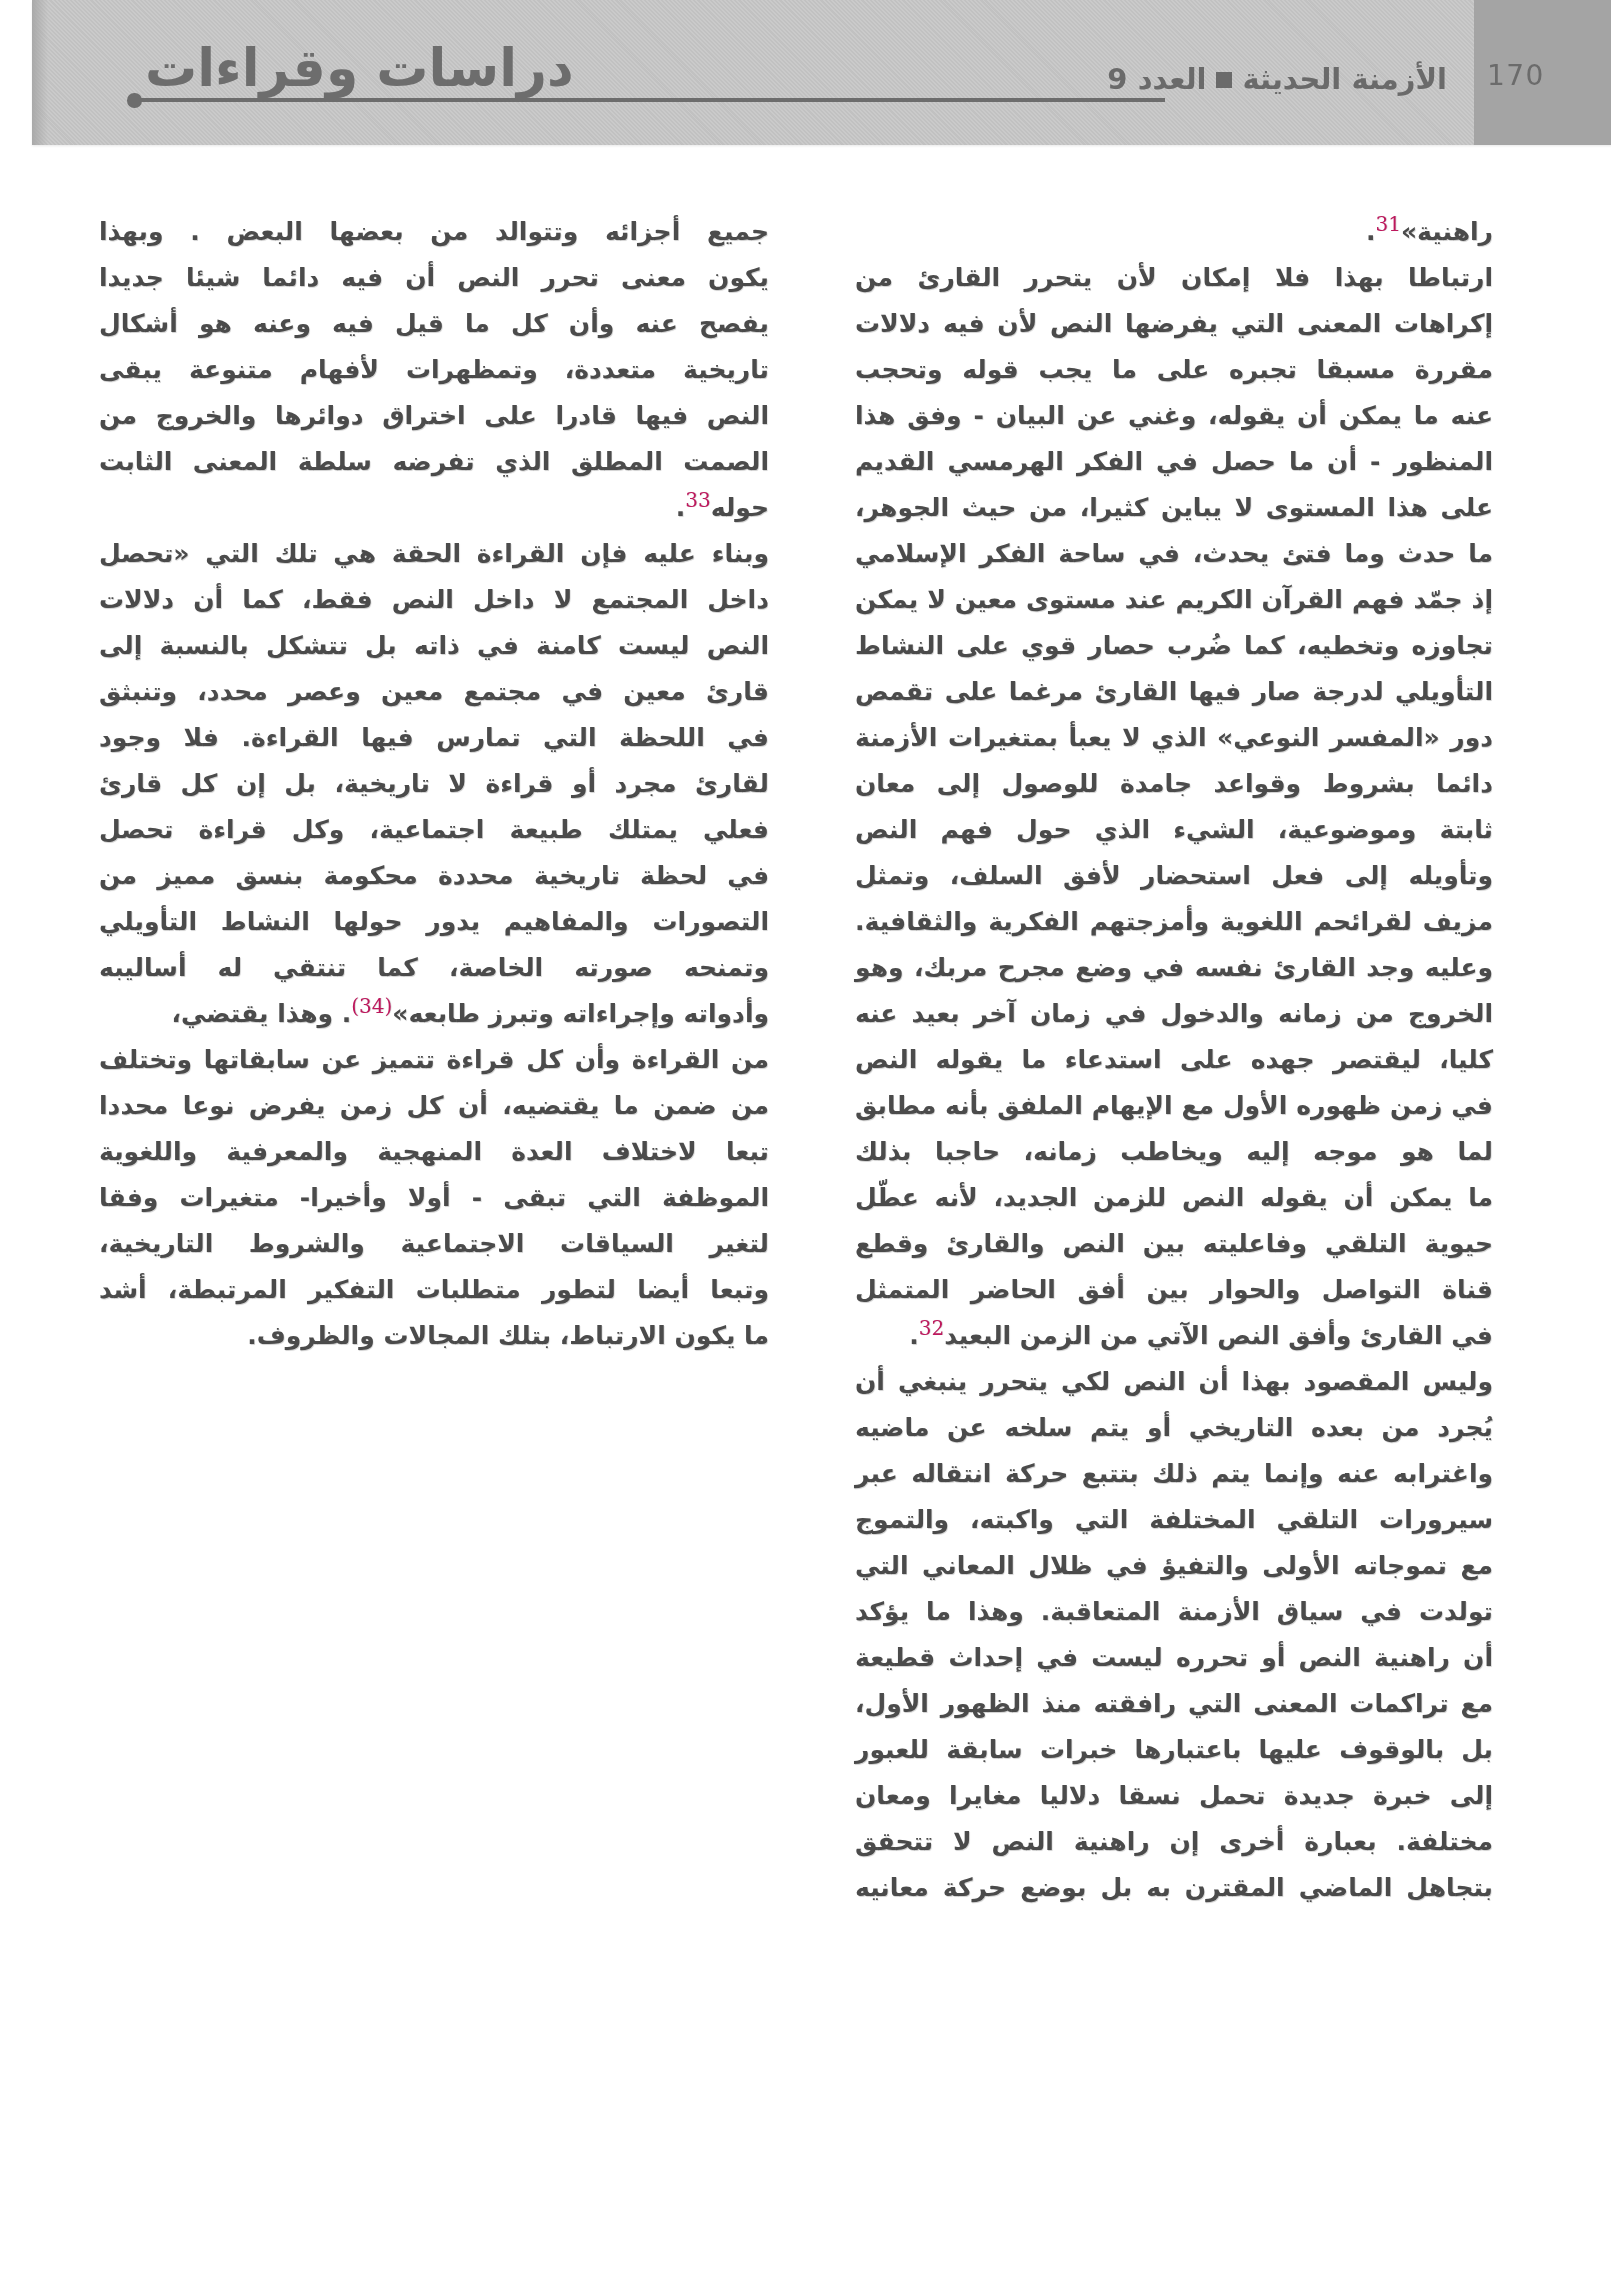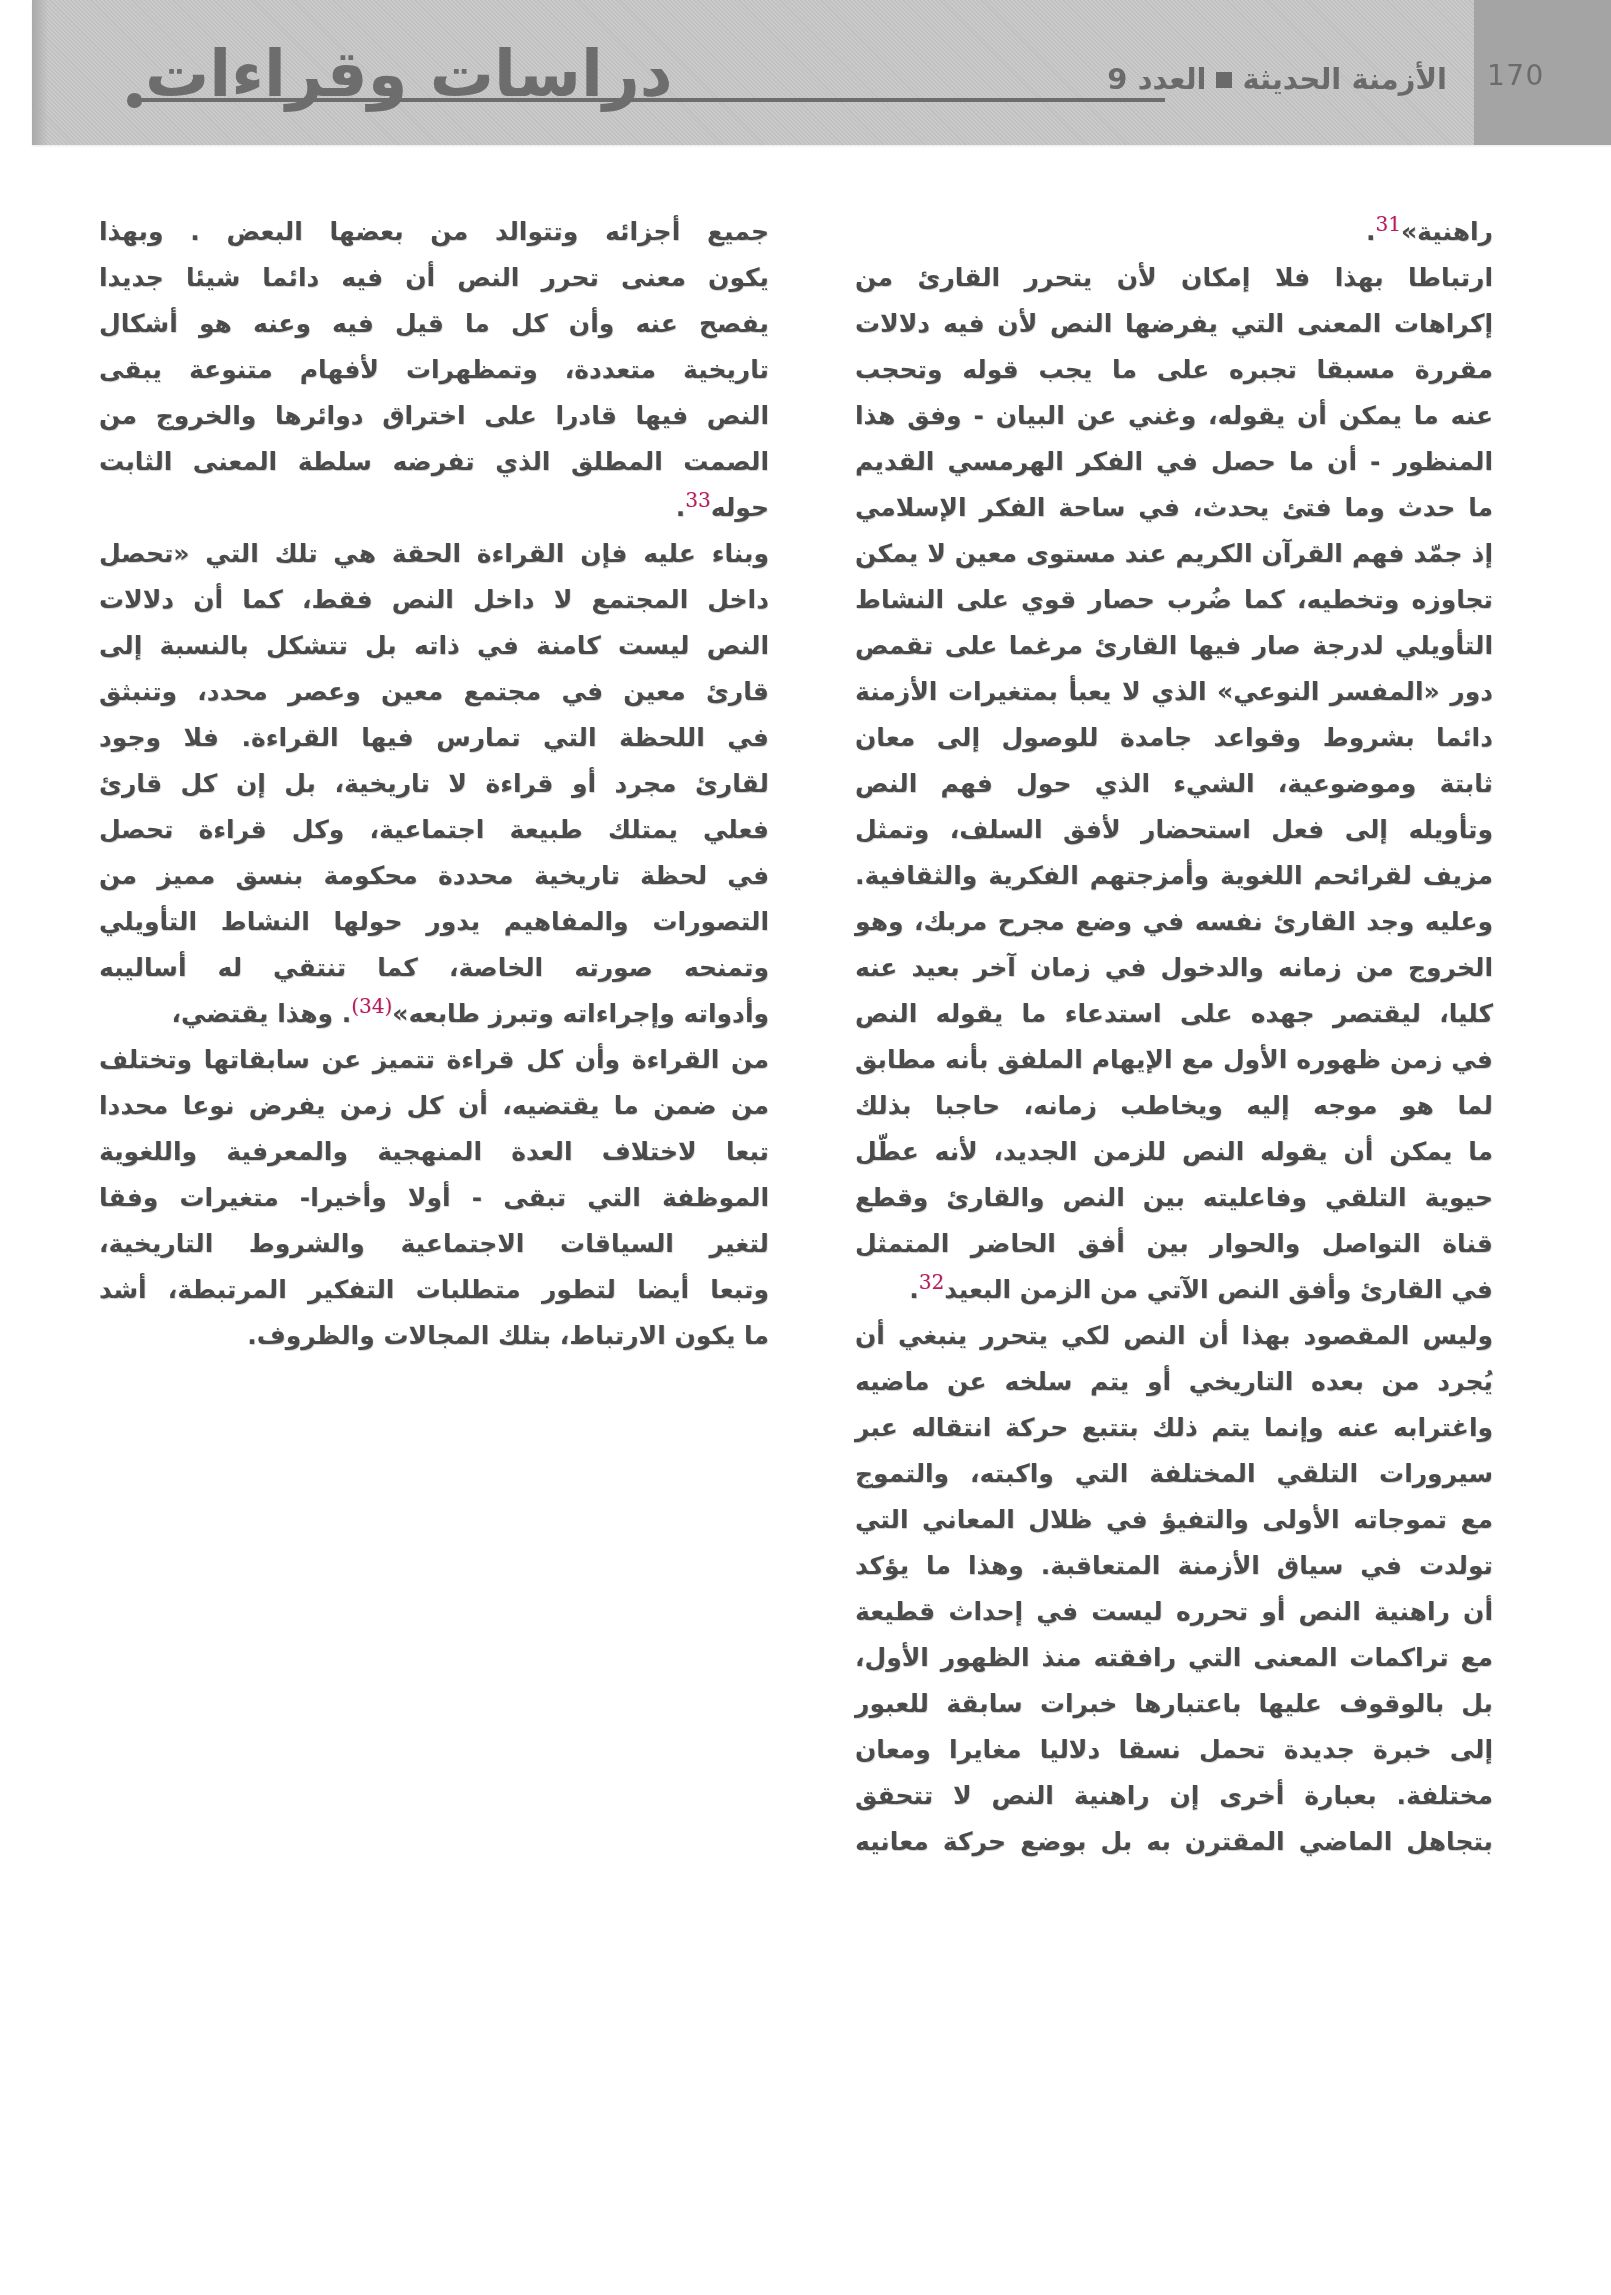--- a/index.html
+++ b/index.html
@@ -91,21 +91,21 @@
       border-radius: 50%;
       background: #6d6d6d;
     }
     .section-title {
       position: absolute;
       top: 42px;
       left: 113px;
       direction: rtl;
       font-family: "DejaVu Sans", sans-serif;
       font-weight: bold;
-      font-size: 64px;
+      font-size: 52px;
       color: #6d6d6d;
       line-height: 1;
       white-space: nowrap;
       letter-spacing: 0.7px;
     }
     .column {
       position: absolute;
       direction: rtl;
       text-align: justify;
       text-align-last: right;
@@ -167,20 +167,21 @@
 <div class="column column-right">
   <p>
     <span class="line last"><span>راهنية»</span><sup class="fn">31</sup><span>.</span></span>
   </p>
   <p id="rc-p1">
       <span class="line"><span>ارتباطا بهذا فلا إمكان لأن يتحرر القارئ من</span></span>
       <span class="line"><span>إكراهات المعنى التي يفرضها النص لأن فيه دلالات</span></span>
       <span class="line"><span>مقررة مسبقا تجبره على ما يجب قوله وتحجب</span></span>
       <span class="line"><span>عنه ما يمكن أن يقوله، وغني عن البيان - وفق هذا</span></span>
       <span class="line"><span>المنظور - أن ما حصل في الفكر الهرمسي القديم</span></span>
+      <span class="line"><span>على هذا المستوى لا يباين كثيرا، من حيث الجوهر،</span></span>
       <span class="line"><span>ما حدث وما فتئ يحدث، في ساحة الفكر الإسلامي</span></span>
       <span class="line"><span>إذ جمّد فهم القرآن الكريم عند مستوى معين لا يمكن</span></span>
       <span class="line"><span>تجاوزه وتخطيه، كما ضُرب حصار قوي على النشاط</span></span>
       <span class="line"><span>التأويلي لدرجة صار فيها القارئ مرغما على تقمص</span></span>
       <span class="line"><span>دور «المفسر النوعي» الذي لا يعبأ بمتغيرات الأزمنة</span></span>
       <span class="line"><span>دائما بشروط وقواعد جامدة للوصول إلى معان</span></span>
       <span class="line"><span>ثابتة وموضوعية، الشيء الذي حول فهم النص</span></span>
       <span class="line"><span>وتأويله إلى فعل استحضار لأفق السلف، وتمثل</span></span>
       <span class="line"><span>مزيف لقرائحم اللغوية وأمزجتهم الفكرية والثقافية.</span></span>
       <span class="line"><span>وعليه وجد القارئ نفسه في وضع مجرح مربك، وهو</span></span>

